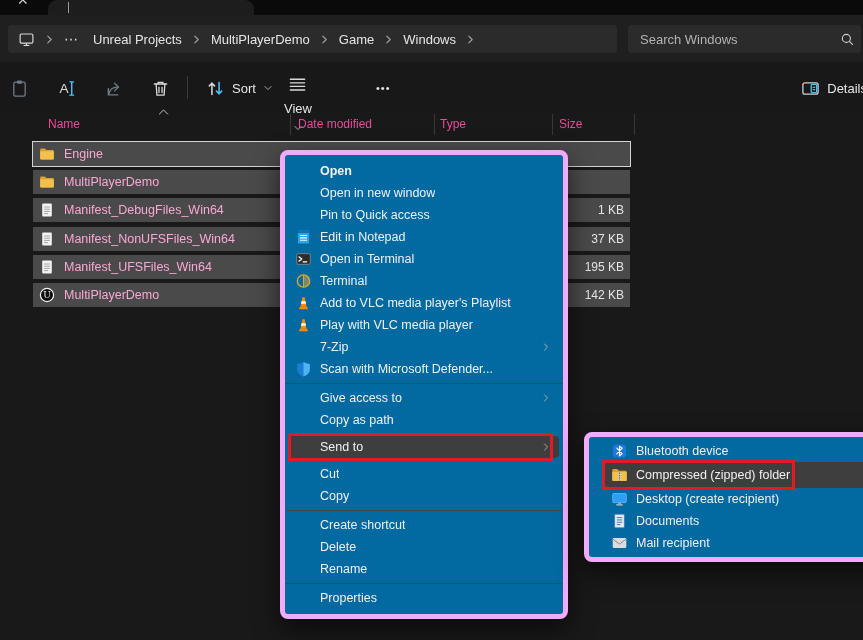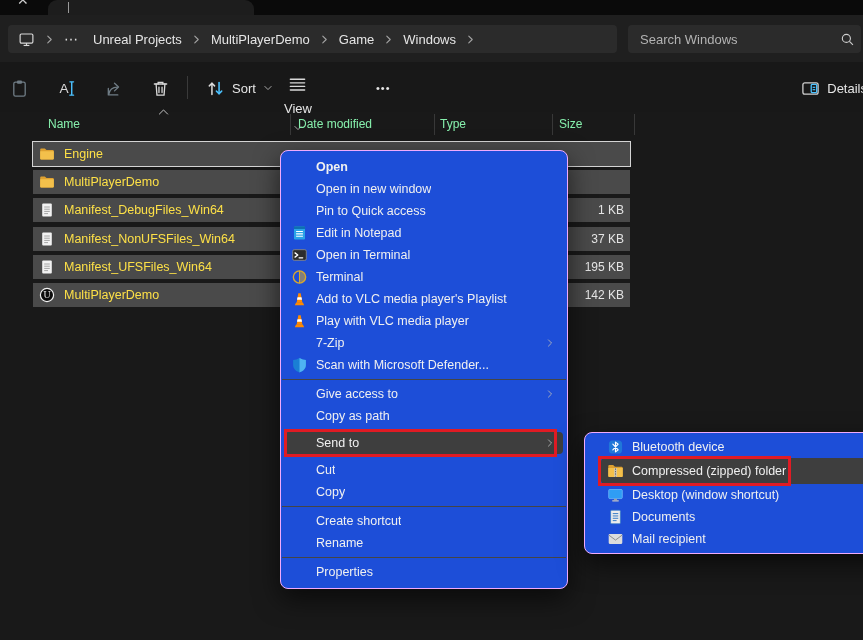--- a/index.html
+++ b/index.html
@@ -37,38 +37,38 @@
     background:none; border:none; color:#e6e6e6; font-size:13px;
     font-family:"Liberation Sans", sans-serif; }
   .tb-ic { width:19px; height:19px; display:inline-block; }
   .tb-chev { width:10px; height:10px; display:inline-block; opacity:.8; }
   #tb-paste { left:10px; } #tb-rename { left:57px; } #tb-share { left:105px; } #tb-delete { left:151px; }
   #tb-divider { left:187px; top:14px; width:1px; height:23px; background:#3a3a3a; }
   #tb-sort { left:206px; } #tb-view { left:284px;flex-direction:column; } #tb-more { left:376px; }
   #tb-details { right:-4px; }
 
   
-  .col-label { position:absolute; top:117px; color:#86efac; font-size:12px; background:none; border:none;
+  .col-label { position:absolute; top:117px; color:#ec4899; font-size:12px; background:none; border:none;
     font-family:"Liberation Sans", sans-serif; }
   #col-name { left:48px; } #col-date { left:298px; } #col-type { left:440px; } #col-size { left:559px;text-align:right; }
   #sort-caret { left:158px; top:108px; width:11px; height:8px; }
   .col-sep { position:absolute; top:114px; width:1px; height:21px; background:#383838; }
   #sep1 { left:290px; } #sep2 { left:434px; } #sep3 { left:552px; } #sep4 { left:634px; }
 
   
   #file-list { left:33px; top:142px; width:597px; }
   .file-row { position:absolute; left:0; width:597px; height:24px; background:var(--selection-gray);
     display:flex; align-items:center; padding-left:6px; }
   .file-row.focused { outline:1px solid #d4d4d4; outline-offset:0; }
   .file-ic { width:16px; height:16px; flex:0 0 auto; margin-right:9px; }
-  .file-name { color:#fde047; font-size:12.5px; white-space:nowrap; }
+  .file-name { color:#f9a8d4; font-size:12.5px; white-space:nowrap; }
   .file-size { margin-left:auto; padding-right:6px; color:#e4e4e4; font-size:12px; }
 
   
-  .menu { background:#1d4ed8; border:1px solid #f0abfc; border-radius:8px;
+  .menu { background:#0369a1; border:5px solid #f0abfc; border-radius:8px;
     box-shadow:0 10px 26px rgba(0,0,0,.6); }
   #context-menu { left:280px; top:150px; width:288px; padding:5px 0; z-index:5; }
   #send-to-submenu { left:584px; top:432px; width:336px; padding:3px 12px; z-index:6; }
   .menu-item { position:relative; height:22px; display:flex; align-items:center;
     padding:0 12px 0 35px; color:#f0f0f0; font-size:12.5px; width:100%;
     background:none; border:none; text-align:left; font-family:"Liberation Sans", sans-serif; }
   .menu-item.bold .menu-label { font-weight:bold; }
   .menu-item .icon-slot { position:absolute; left:10px; top:50%; transform:translateY(-50%);
     width:17px; height:17px; }
   .menu-label { white-space:nowrap; overflow:hidden; }
@@ -532,20 +532,29 @@
 
         <span class="menu-label">Create shortcut</span>
         <span class="submenu-arrow">
           <svg viewBox="0 0 16 16" width="100%" height="100%" fill="none" stroke="#b9b9b9" stroke-width="1.6" stroke-linecap="round" stroke-linejoin="round">
             <path d="M5.5 3l5 5-5 5"></path>
           </svg>
         </span>
       </button>
       <button class="menu-item">
 
+        <span class="menu-label">Delete</span>
+        <span class="submenu-arrow">
+          <svg viewBox="0 0 16 16" width="100%" height="100%" fill="none" stroke="#b9b9b9" stroke-width="1.6" stroke-linecap="round" stroke-linejoin="round">
+            <path d="M5.5 3l5 5-5 5"></path>
+          </svg>
+        </span>
+      </button>
+      <button class="menu-item">
+
         <span class="menu-label">Rename</span>
         <span class="submenu-arrow">
           <svg viewBox="0 0 16 16" width="100%" height="100%" fill="none" stroke="#b9b9b9" stroke-width="1.6" stroke-linecap="round" stroke-linejoin="round">
             <path d="M5.5 3l5 5-5 5"></path>
           </svg>
         </span>
       </button>
       <div class="menu-separator"></div>
       <button class="menu-item">
 
@@ -591,21 +600,21 @@
         </span>
       </button>
       <button class="menu-item">
         <span class="icon-slot">
           <svg viewBox="0 0 16 16" width="100%" height="100%">
             <rect x="1.6" y="2.8" width="12.8" height="8.6" rx="1" fill="#2f9df4" stroke="#7ec8ff" stroke-width=".6"></rect>
             <rect x="6.6" y="11.6" width="2.8" height="1.3" fill="#9aa0a6"></rect>
             <rect x="4.8" y="12.9" width="6.4" height="1.1" rx=".5" fill="#c4c4c4"></rect>
           </svg>
         </span>
-        <span class="menu-label">Desktop (window shortcut)</span>
+        <span class="menu-label">Desktop (create recipient)</span>
         <span class="submenu-arrow">
           <svg viewBox="0 0 16 16" width="100%" height="100%" fill="none" stroke="#b9b9b9" stroke-width="1.6" stroke-linecap="round" stroke-linejoin="round">
             <path d="M5.5 3l5 5-5 5"></path>
           </svg>
         </span>
       </button>
       <button class="menu-item">
         <span class="icon-slot">
           <svg viewBox="0 0 16 16" width="100%" height="100%">
             <rect x="3.4" y="1.6" width="9.2" height="12.8" rx=".9" fill="#ececec" stroke="#2f77c4" stroke-width=".7"></rect>

